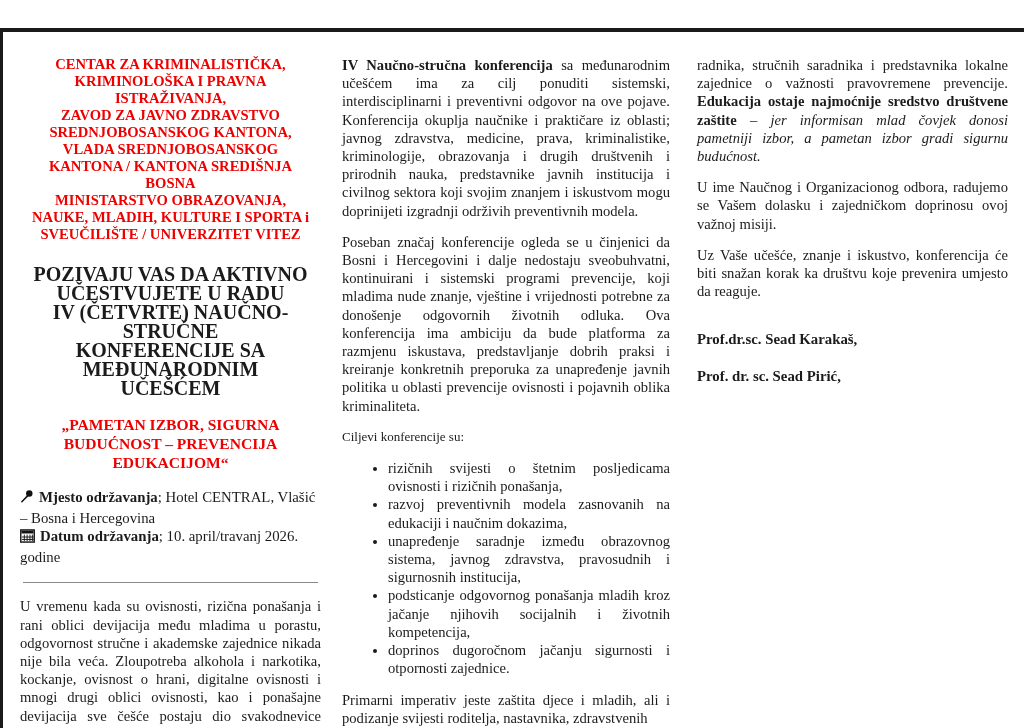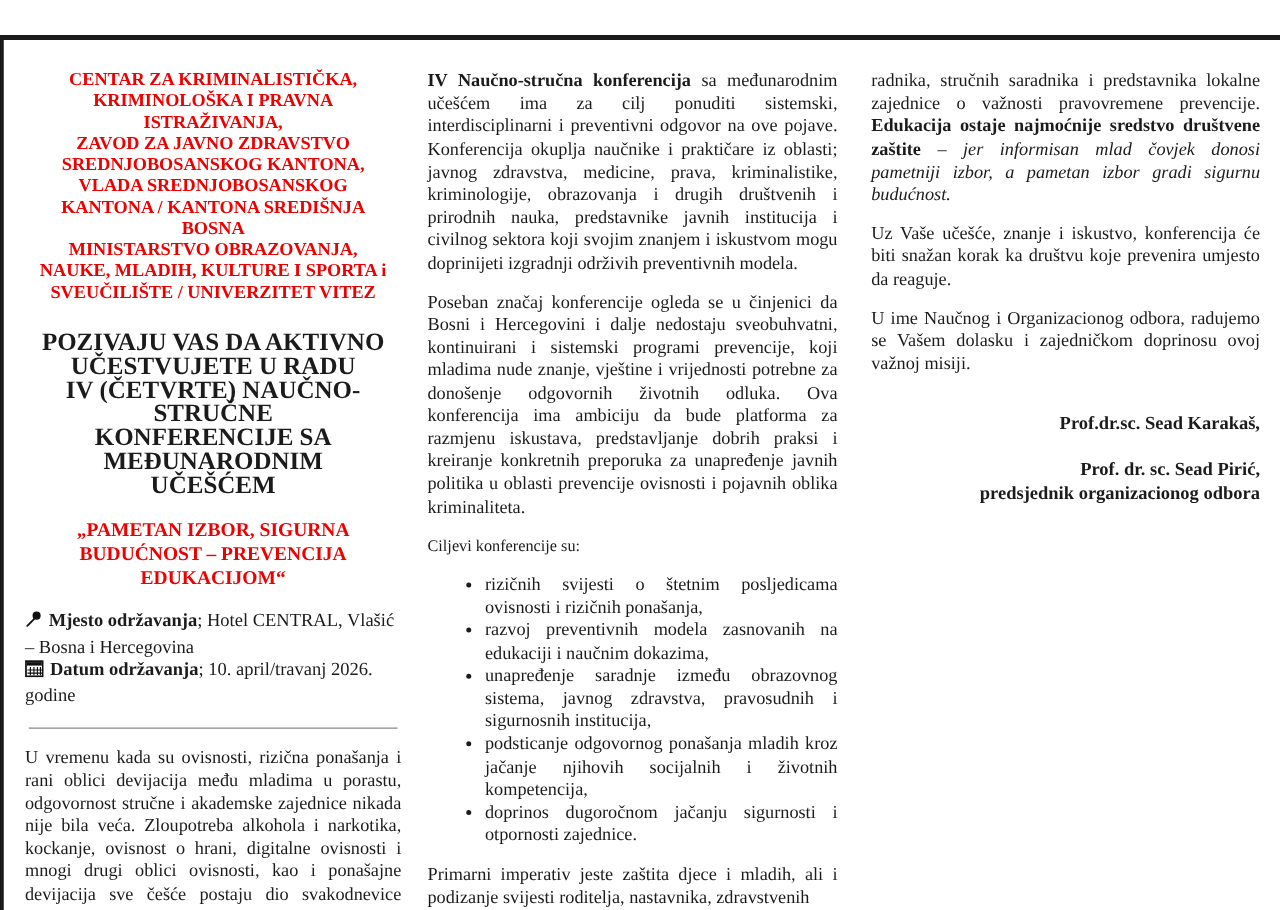--- a/index.html
+++ b/index.html
@@ -48,21 +48,21 @@
   p.body, li.body {
     font-size: 14.6px; line-height: 18.2px;
     text-align: justify;
     margin: 0 0 13px 0;
   }
   p.nospace { margin-bottom: 0; }
   .goals-heading { font-size: 13px; line-height: 18.2px; margin: 0 0 13px 0; }
   ul.goals { margin: 13px 0 13px 0; padding-left: 46px; }
   ul.goals li { margin: 0; }
 
-  .sig { font-size: 14.8px; line-height: 19px; font-weight: bold; text-align: right; }
+  .sig { font-size: 14.8px; line-height: 19px; font-weight: bold; }
   .sig-first { margin-top: 30px; }
   .sig + .sig { margin-top: 18px; }
 </style>
 </head>
 <body>
 
 <div class="frame">
 
   <div class="col col-left">
     <div class="org-header red center lines">CENTAR ZA KRIMINALISTIČKA,
@@ -124,27 +124,26 @@
       <li class="body nospace">doprinos dugoročnom jačanju sigurnosti i otpornosti zajednice.</li>
     </ul>
 
     <p class="body nospace">Primarni imperativ jeste zaštita djece i mladih, ali i podizanje svijesti roditelja, nastavnika, zdravstvenih</p>
   </div>
 
   <div class="col col-right">
     <p class="body"><span>radnika, stručnih saradnika i predstavnika lokalne zajednice o važnosti pravovremene prevencije. </span><span style="font-weight: bold;">Edukacija ostaje najmoćnije sredstvo društvene zaštite</span><span> – </span><span style="font-style: italic;">jer informisan mlad čovjek donosi pametniji izbor, a pametan izbor gradi sigurnu budućnost.</span></p>
 
 
+    <p class="body">U ime Naučnog i Organizacionog odbora, radujemo se Vašem dolasku i zajedničkom doprinosu ovoj važnoj misiji.</p>
+
     <p class="body">Uz Vaše učešće, znanje i iskustvo, konferencija će biti snažan korak ka društvu koje prevenira umjesto da reaguje.</p>
-
-    <p class="body">U ime Naučnog i Organizacionog odbora, radujemo se Vašem dolasku i zajedničkom doprinosu ovoj važnoj misiji.</p>
 
     <div class="sig sig-first">
       <div>Prof.dr.sc. Sead Karakaš,</div>
     </div>
 
     <div class="sig">
       <div>Prof. dr. sc. Sead Pirić,</div>
-      <div>predsjednik organizacionog odbora</div>
     </div>
   </div>
 
 </div>
 
 </body></html>

